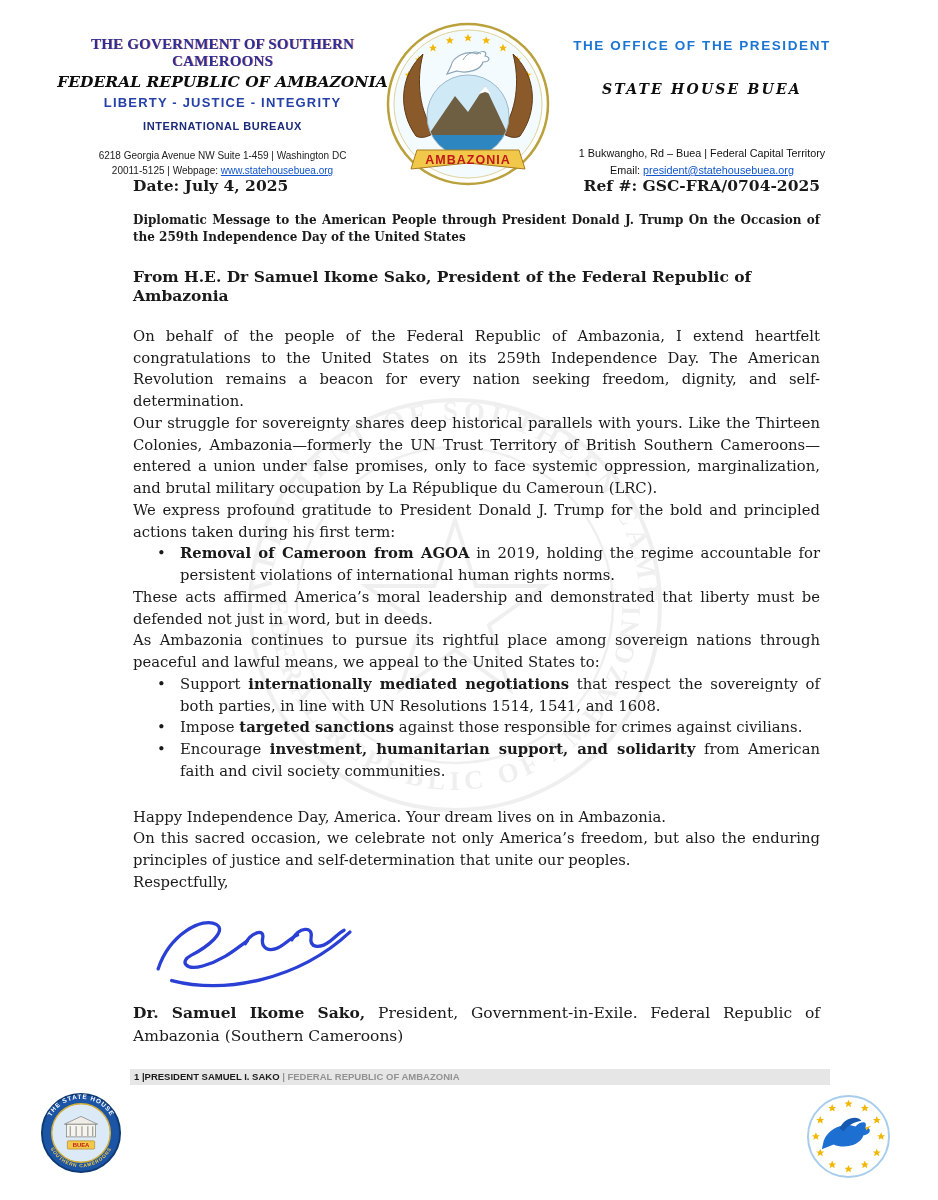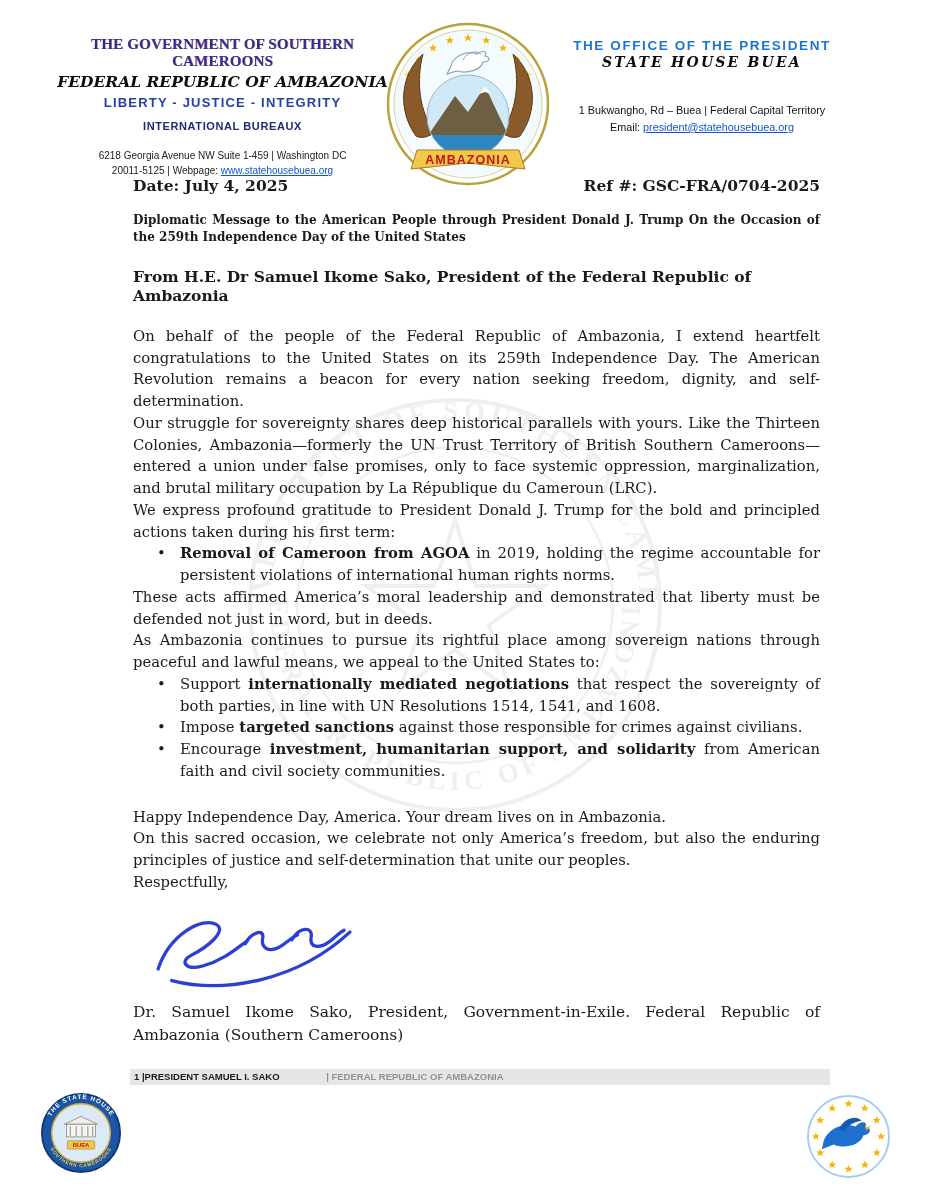--- a/index.html
+++ b/index.html
@@ -26,23 +26,23 @@
   .hl-addr { font-family:"Liberation Sans",sans-serif; font-size:10px; color:#222;
              margin-top:16px; line-height:1.5; }
   .link { color:#1155cc; text-decoration:underline; cursor:pointer; }
 
   .hdr-logo { position:absolute; left:383px; top:16px; width:170px; height:174px; z-index:2; }
 
   .hdr-right { position:absolute; left:552px; top:38px; width:300px; text-align:center; z-index:2; }
   .hr1 { font-family:"Liberation Sans",sans-serif; font-weight:bold; font-size:13.5px;
          color:#1b75d2; letter-spacing:1.6px; }
   .hr2 { font-style:italic; font-weight:bold; font-size:14px; letter-spacing:2.2px;
-         color:#0d0d0d; margin-top:1px; }
+         color:#0d0d0d; margin-top:28px; }
   .hr-addr { font-family:"Liberation Sans",sans-serif; font-size:10.8px; color:#111;
-             margin-top:32px; line-height:1.55; }
+             margin-top:48px; line-height:1.55; }
 
   
   .meta { position:absolute; left:133px; right:118px; top:176px; display:flex;
           justify-content:space-between; font-weight:bold; font-size:15.5px; z-index:2; }
 
   
   .doc-body { position:absolute; left:133px; right:118px; top:212px; z-index:1; }
   .title { font-weight:bold; font-size:12px; line-height:1.45; text-align:justify; margin-bottom:20px; }
   .from  { font-weight:bold; font-size:15.5px; margin-bottom:20px; }
   .para  { font-size:14.8px; line-height:1.47; text-align:justify; }
@@ -53,21 +53,21 @@
   .gap-top-lg { }
 
   .signature { margin:12px 0 0 6px; height:92px; }
   .signoff { font-size:15.5px; line-height:1.5; text-align:justify; margin-top:4px; }
 
   
   .footer-bar { position:absolute; left:130px; top:1069px; width:700px; height:16px;
                 background:#e6e6e6; z-index:2; font-family:"Liberation Sans",sans-serif;
                 font-size:9.5px; line-height:16px; padding-left:4px; white-space:nowrap; }
   .f1 { font-weight:bold; color:#1a1a1a; }
-  .f2 { font-weight:bold; color:#929292;padding-left:44px; }
+  .f2 { font-weight:bold; color:#929292; }
 
   .seal-left  { position:absolute; left:40px;  top:1092px; z-index:2; }
   .seal-right { position:absolute; left:806px; top:1094px; z-index:2; }
 </style>
 </head>
 <body>
 
 <div class="page">
 
   <svg class="watermark" viewBox="0 0 510 510">
@@ -171,21 +171,21 @@
       <svg viewBox="0 0 230 95" width="230" height="92">
         <g fill="none" stroke="#2a3fd4" stroke-width="3.4" stroke-linecap="round" stroke-linejoin="round">
           <path d="M16,66 C28,30 62,12 76,20 C88,27 66,44 50,52 C38,58 44,68 62,63 C84,57 98,44 108,37"></path>
           <path d="M106,40 C112,28 126,24 124,34 C122,44 130,50 142,43 C150,38 154,33 160,31"></path>
           <path d="M154,36 C162,22 176,22 174,33 C172,44 182,46 194,37 C200,32 204,28 208,26"></path>
           <path d="M30,78 C85,92 160,78 214,28"></path>
         </g>
       </svg>
     </div>
 
-    <p class="signoff"><span style="font-weight: normal;">Dr. Samuel Ikome Sako,</span><span> President, Government-in-Exile. Federal Republic of Ambazonia (Southern Cameroons)</span></p>
+    <p class="signoff"><span style="font-weight: bold;">Dr. Samuel Ikome Sako,</span><span> President, Government-in-Exile. Federal Republic of Ambazonia (Southern Cameroons)</span></p>
   </div>
 
   <div class="footer-bar">
     <span class="f1">1 |PRESIDENT SAMUEL I. SAKO</span><span class="f2"> | FEDERAL REPUBLIC OF AMBAZONIA</span>
   </div>
 
   <div class="seal-left">
     <svg viewBox="0 0 84 84" width="82" height="82">
       <defs>
         <path id="sl-top" d="M7,42 A35,35 0 0 1 77,42"></path>

